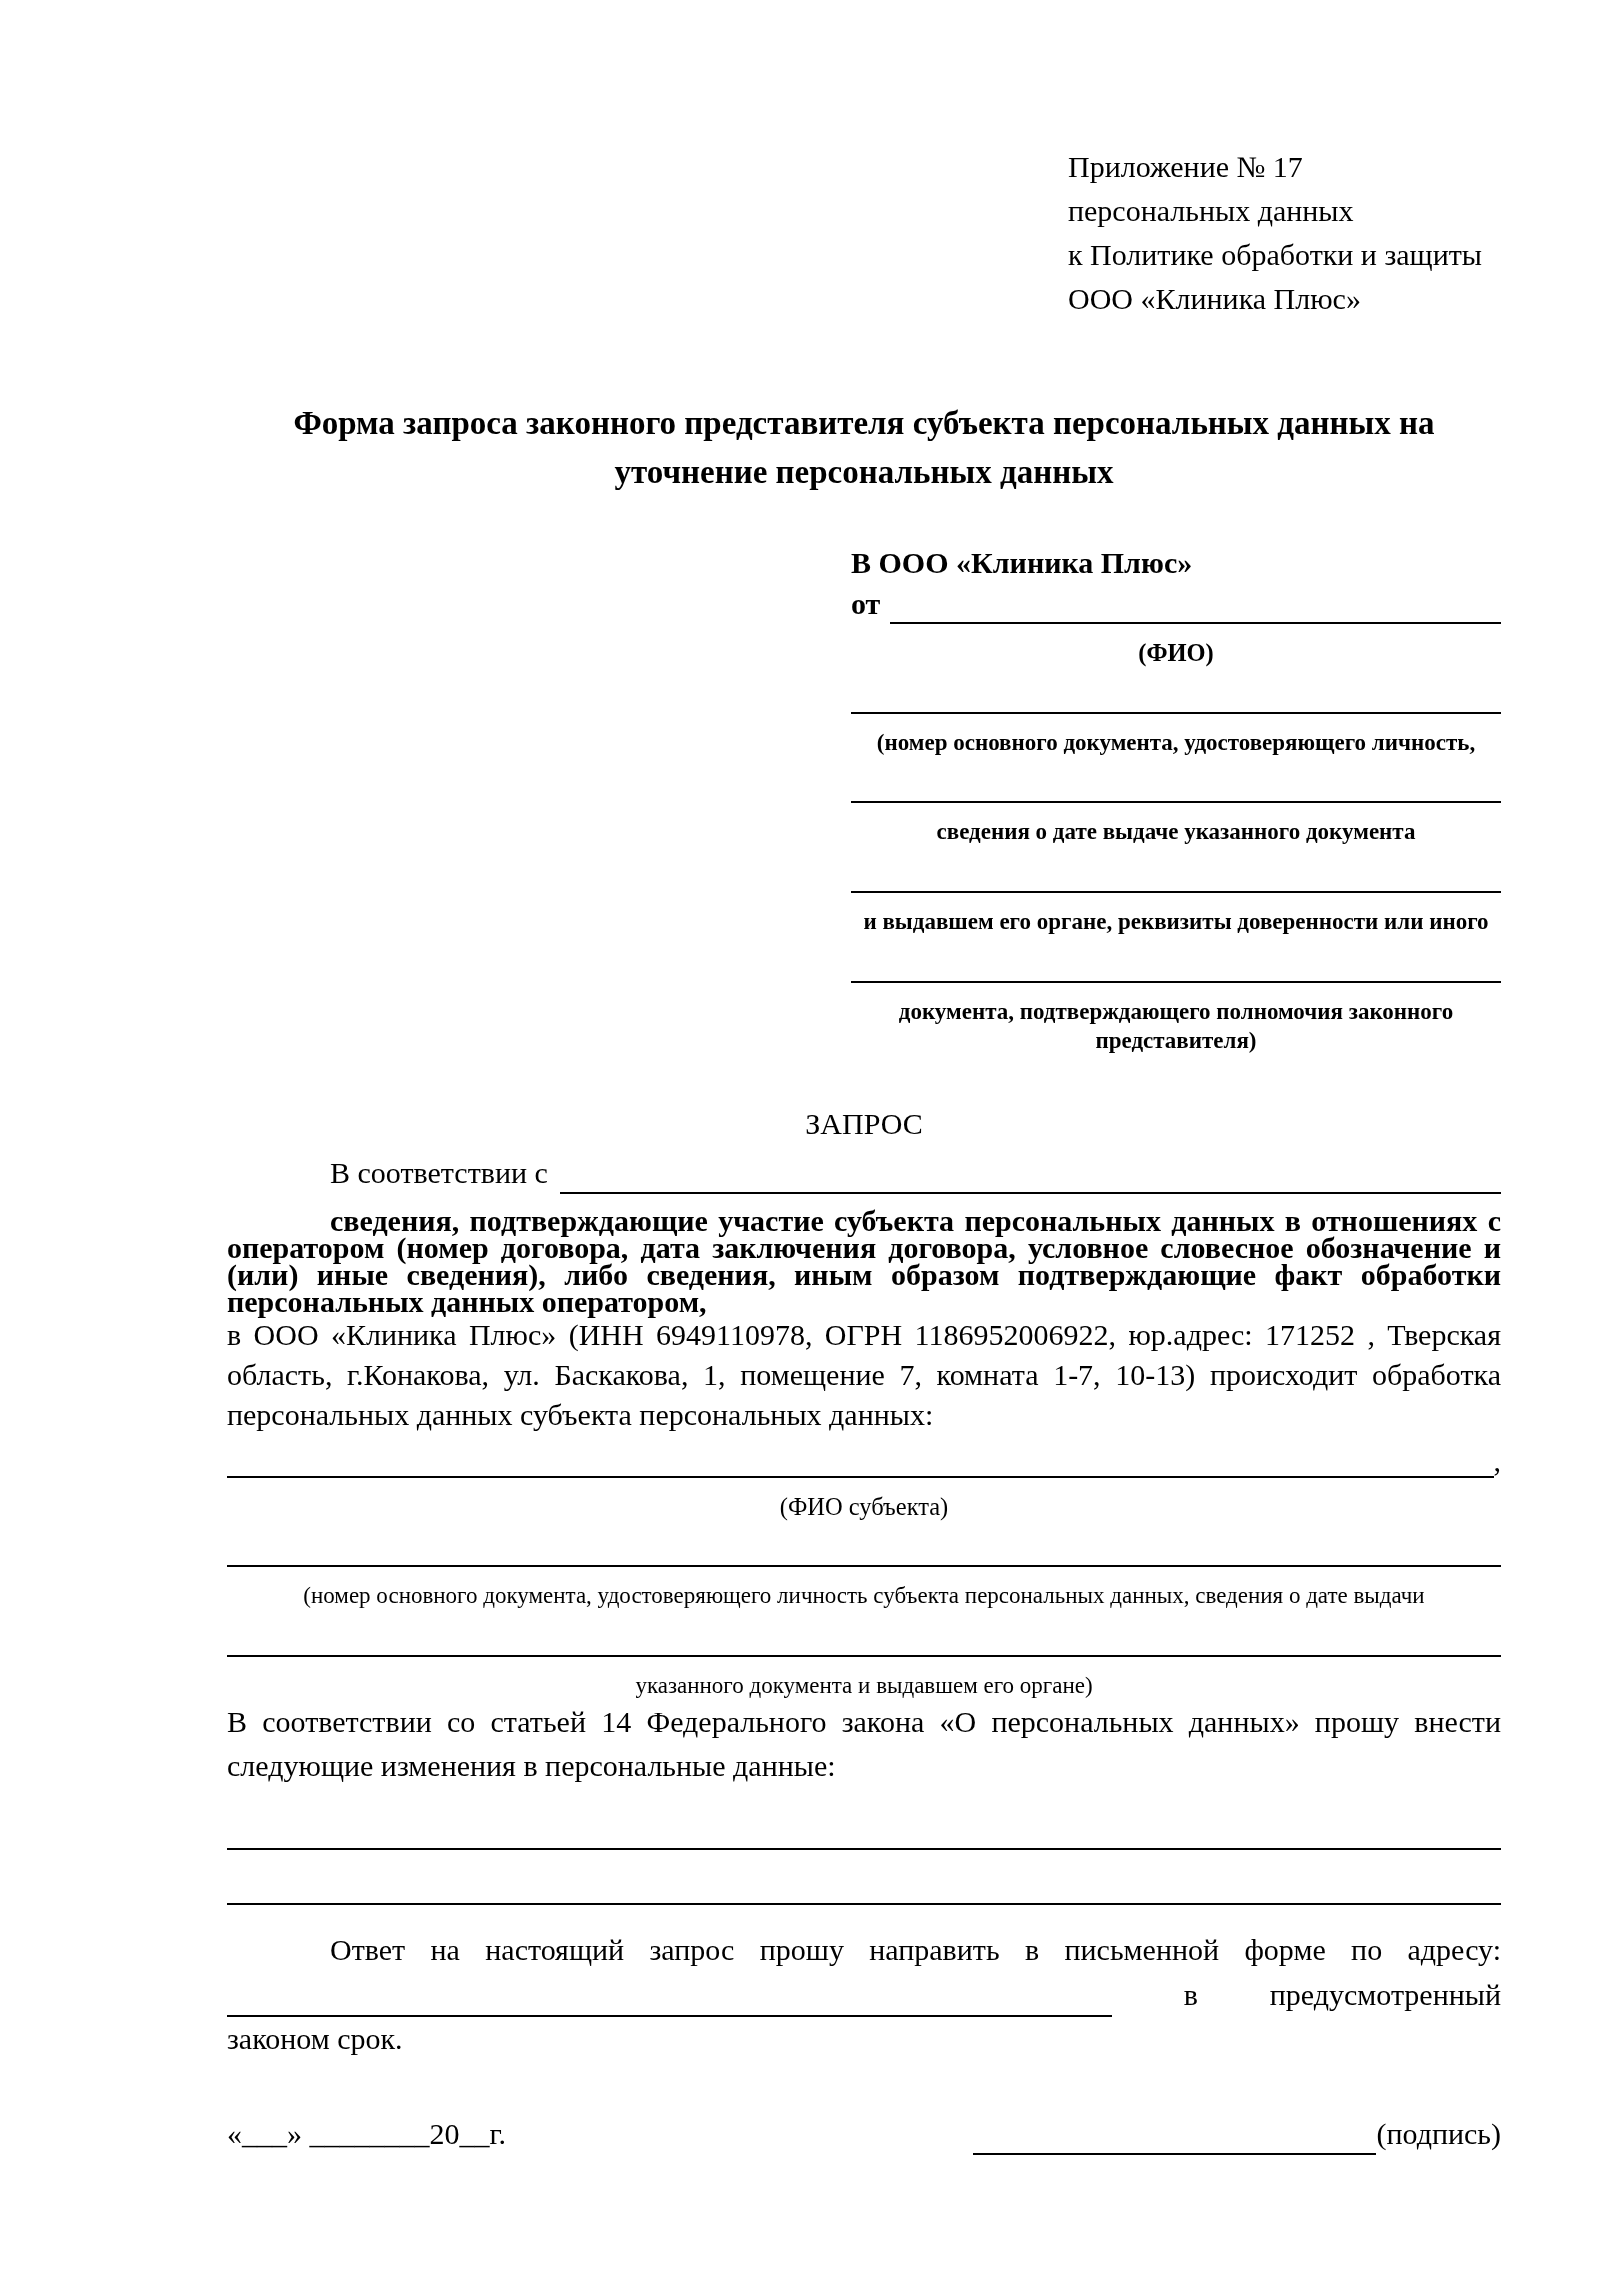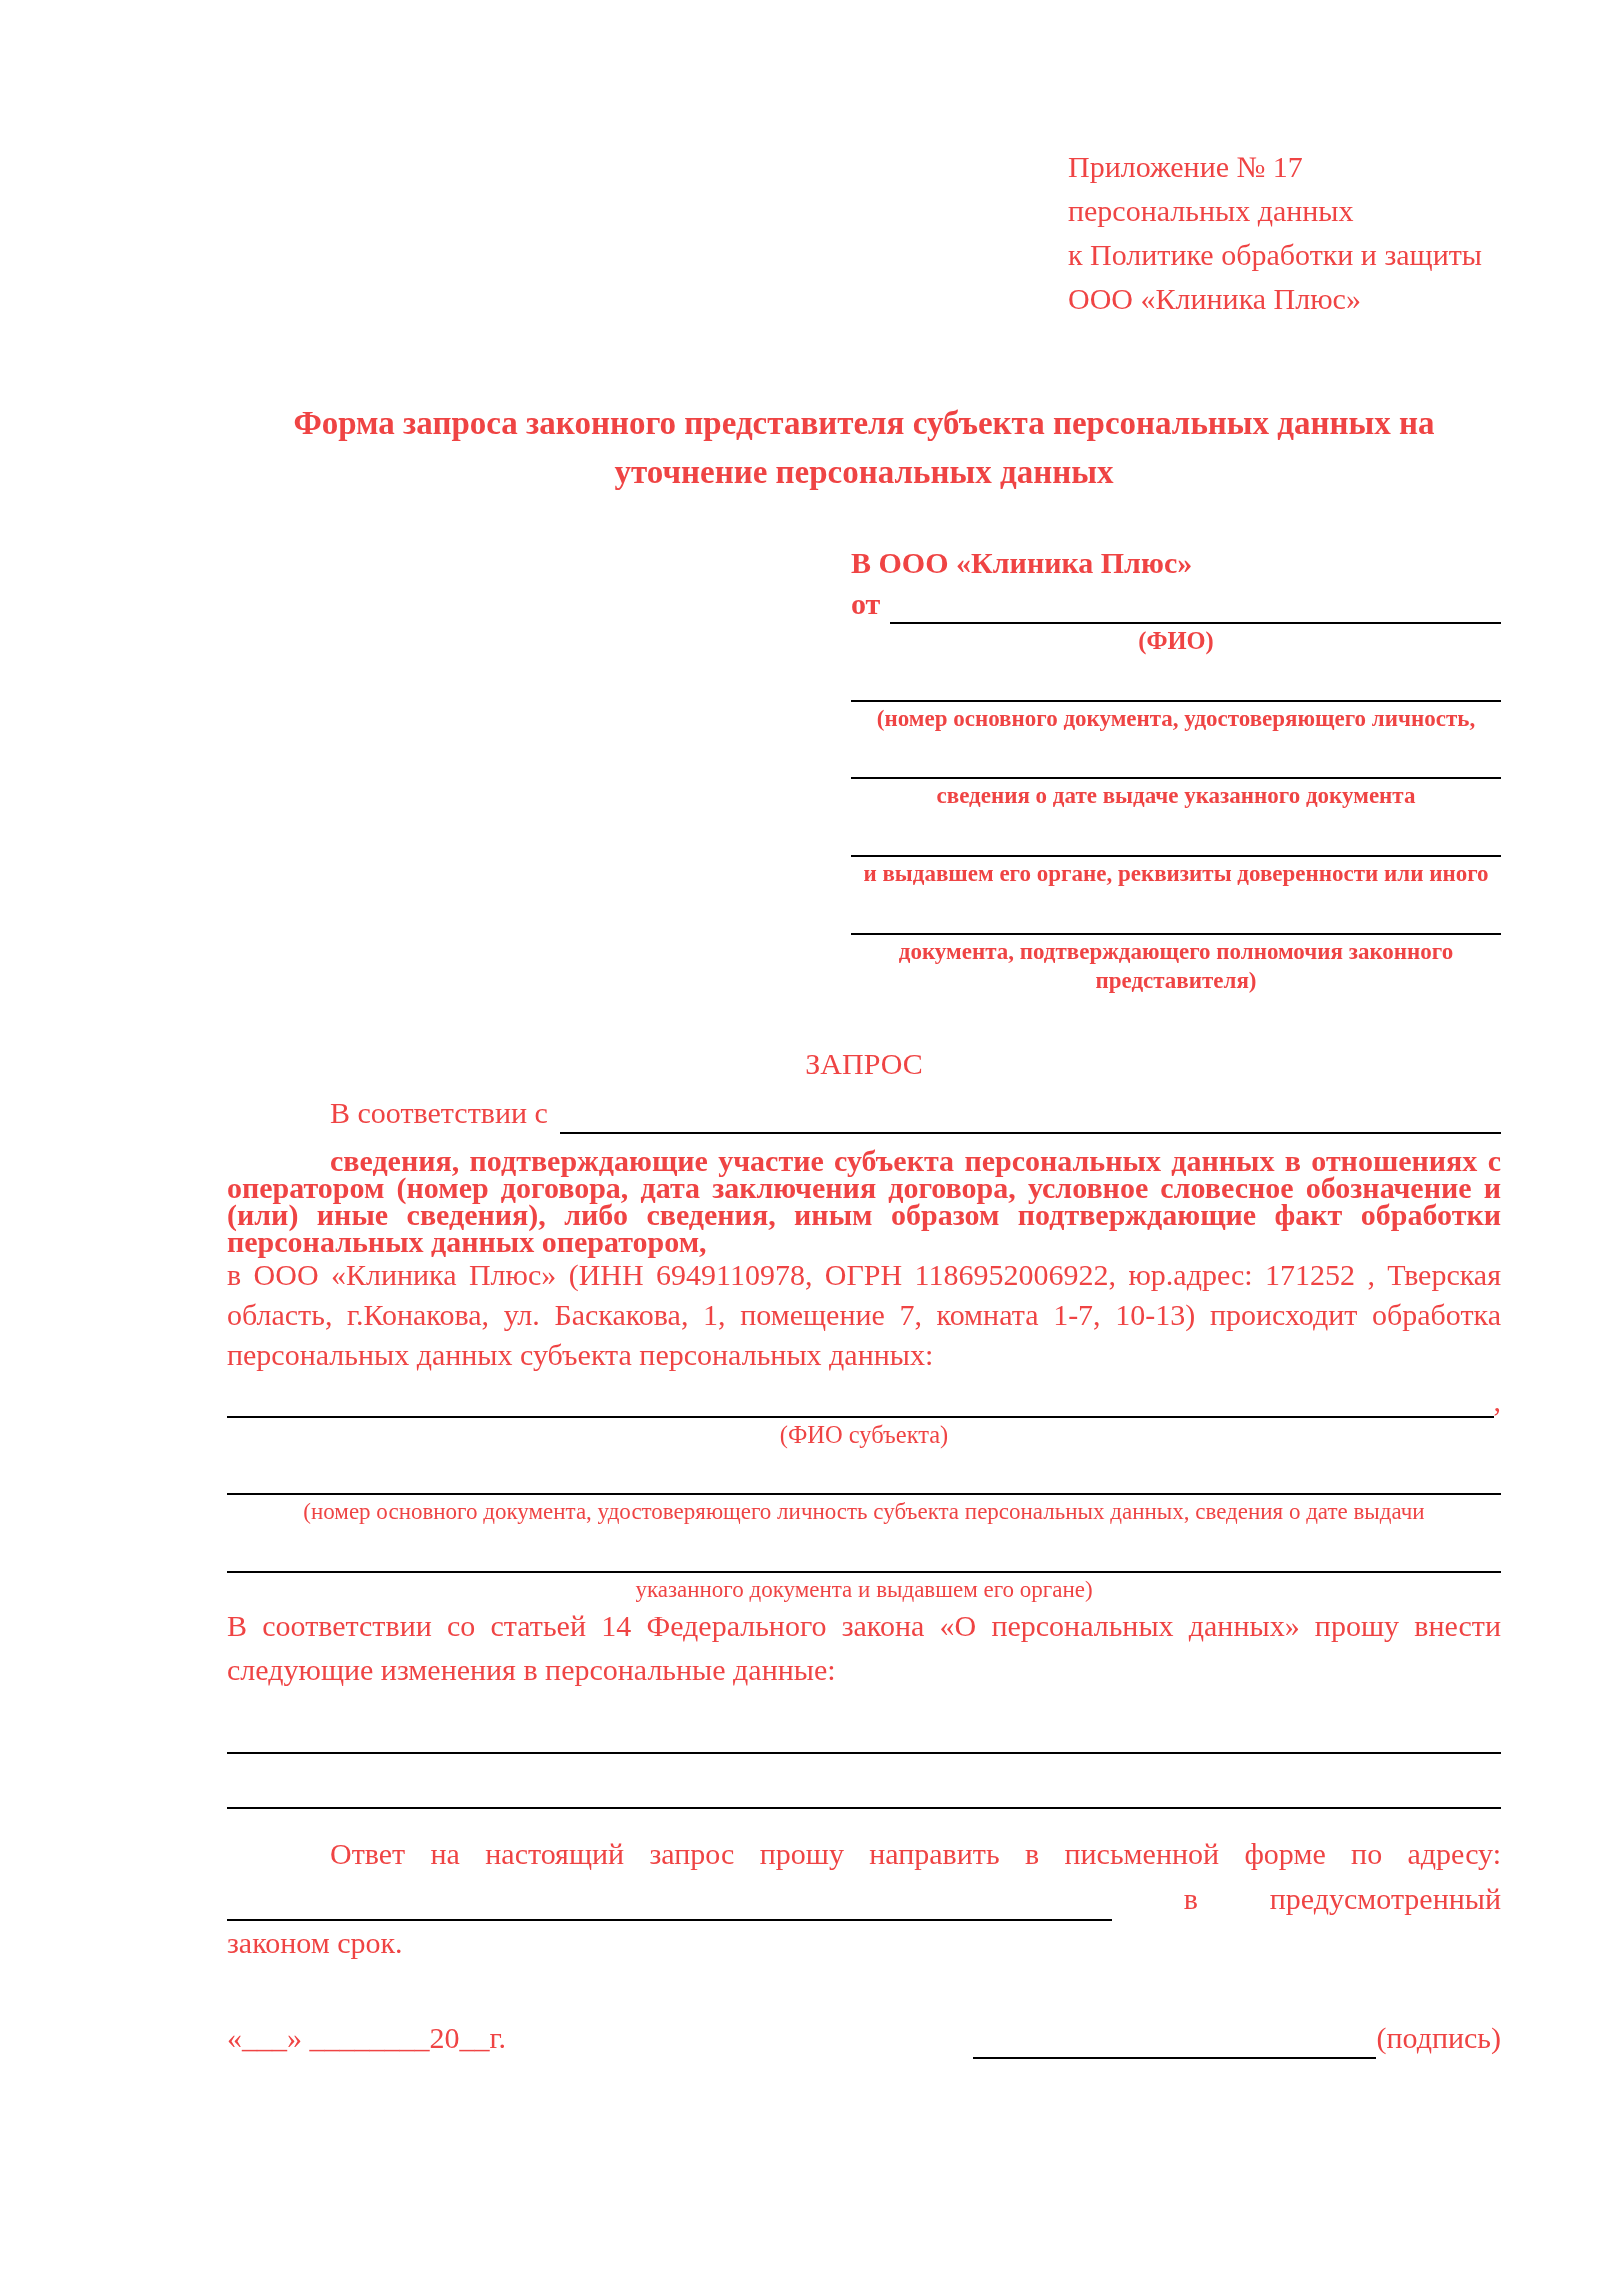--- a/index.html
+++ b/index.html
@@ -3,21 +3,21 @@
 <meta charset="utf-8">
 <style>
   * { margin: 0; padding: 0; box-sizing: border-box; }
   html, body { background: #888; }
   .page {
     position: relative;
     width: 1621px;
     height: 2293px;
     margin: 0 auto;
     background: #ffffff;
-    color: #ef4444;
+    color: #000000;
     font-family: "Liberation Serif", "DejaVu Serif", serif;
     font-size: 30px;
     overflow: hidden;
   }
   .content {
     position: absolute;
     left: 227px;
     top: 145px;
     width: 1274px;
   }
@@ -56,21 +56,21 @@
     height: 35px;
   }
   .blank {
     border-bottom: 2.9px solid #000;
     height: 33px;
   }
   .cap {
     text-align: center;
     font-size: 23px;
     line-height: 29px;
-    padding-top: 2px;
+    padding-top: 14px;
   }
   .cap-mid { font-size: 24.5px; }
   .addressee .group { margin-top: 13.7px; }
 
   
   .request-heading {
     margin-top: 49px;
     text-align: center;
     line-height: 39px;
   }

